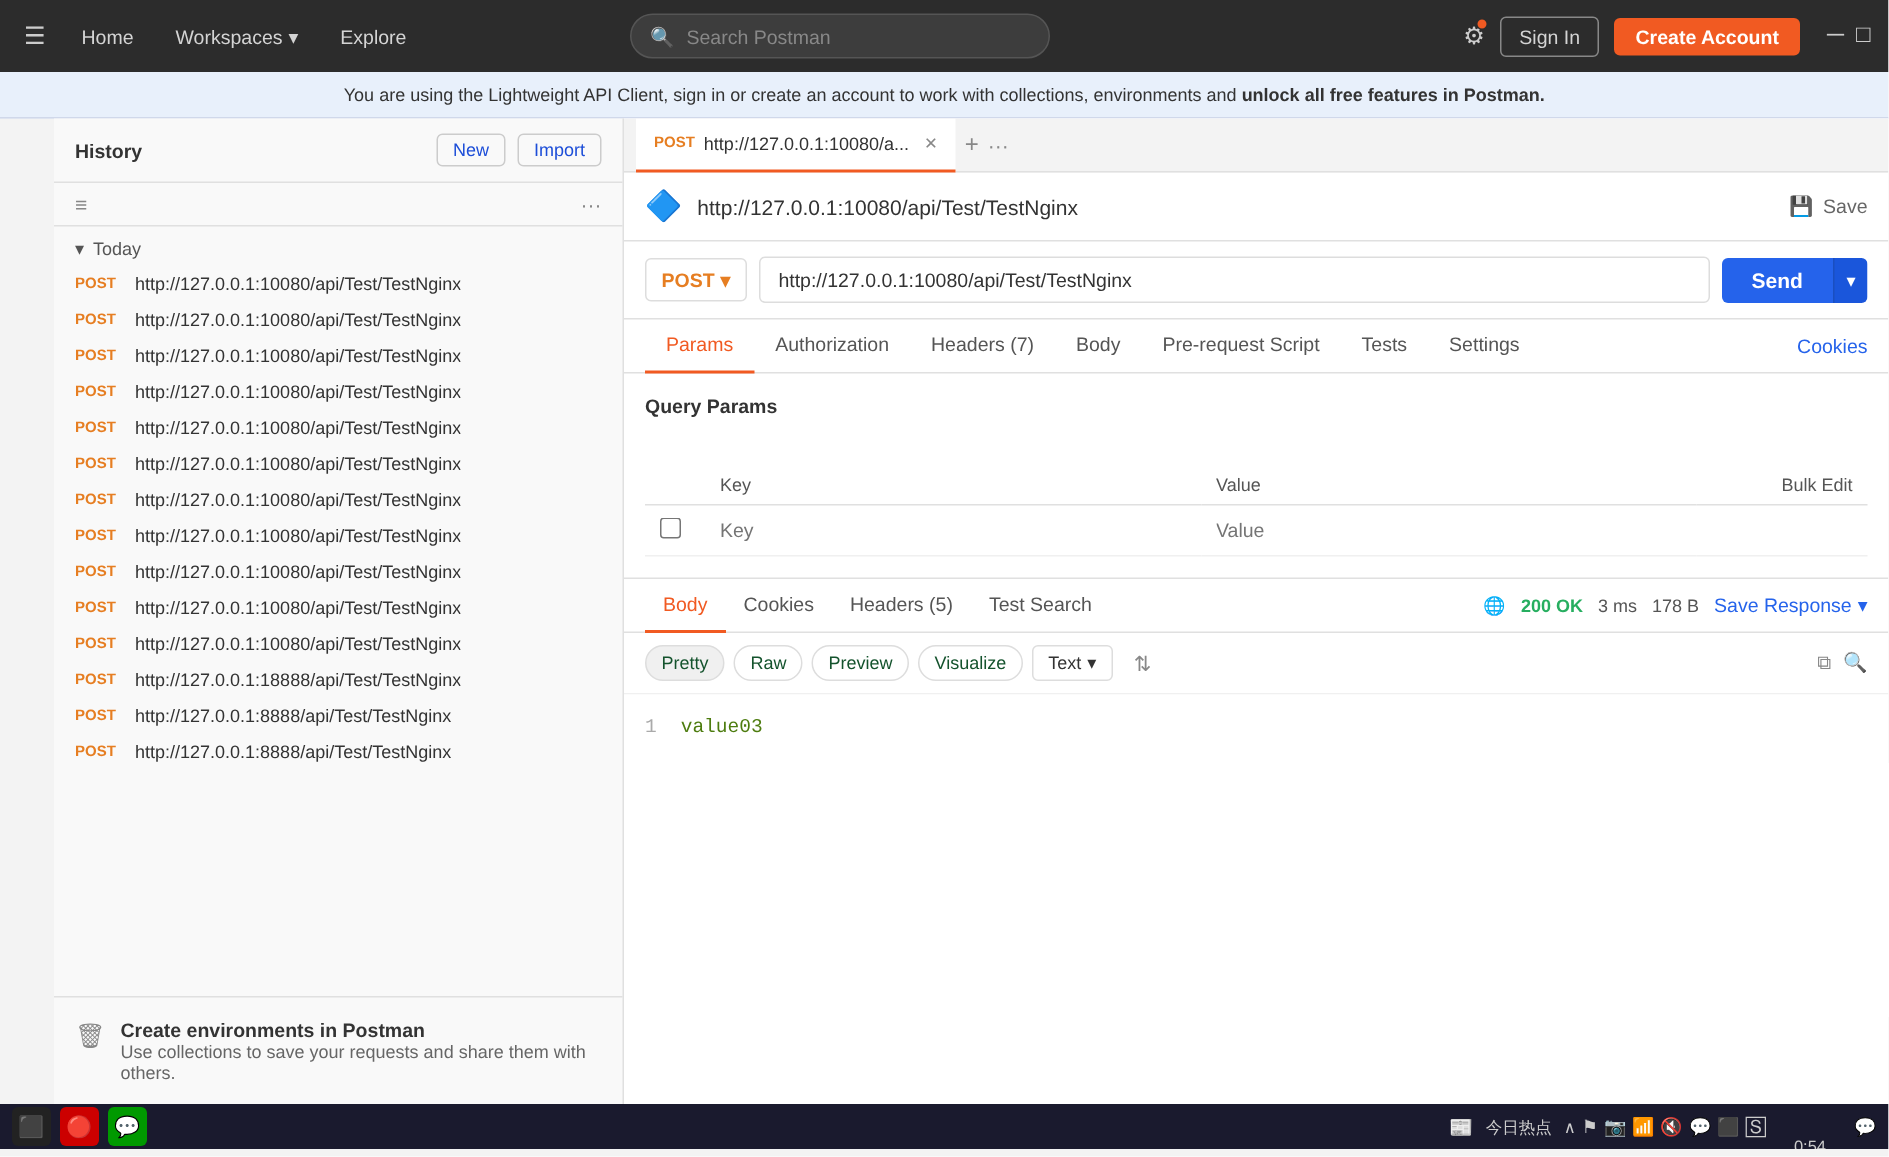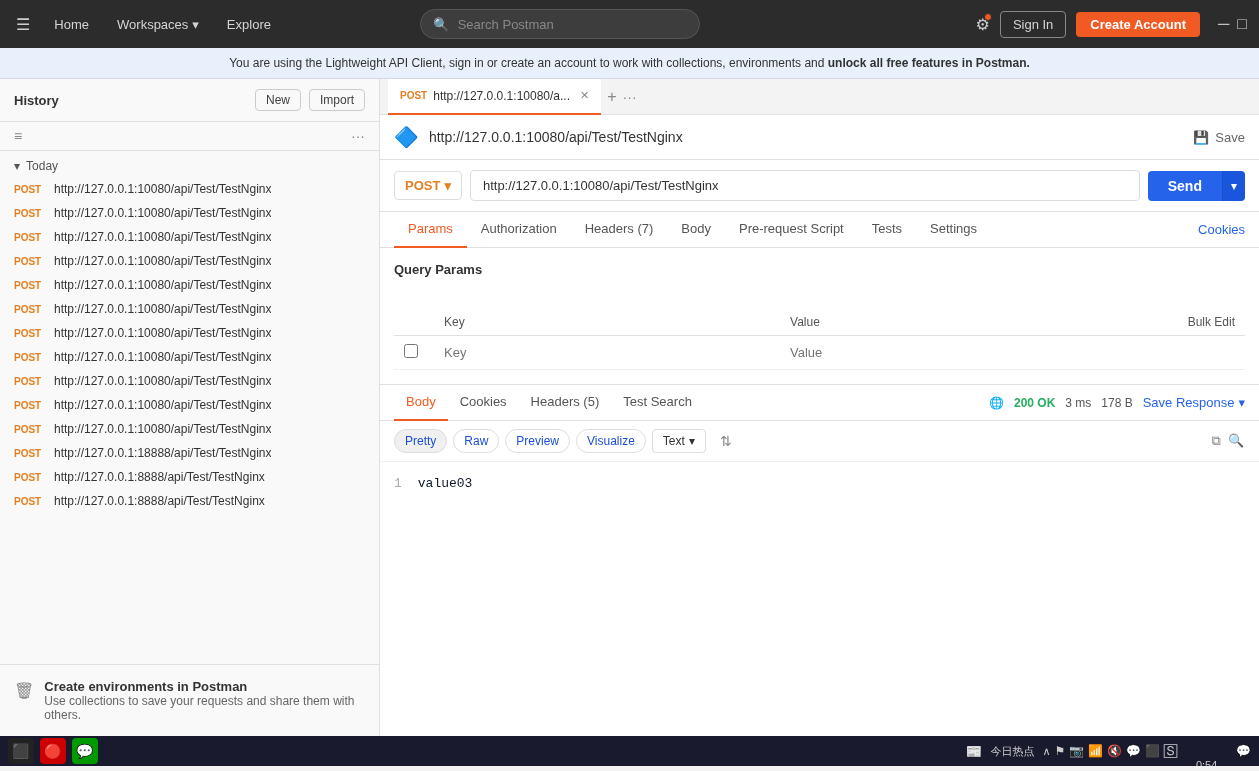--- a/index.html
+++ b/index.html
@@ -28,28 +28,28 @@
     .create-btn { background: #f15a22; border: none; color: white; border-radius: 4px; padding: 5px 14px; cursor: pointer; font-size: 13px; font-weight: 600; }
     .window-controls { display: flex; gap: 8px; margin-left: 8px; color: #ccc; font-size: 16px; }
 
     
     .banner {
       background: #e8f0fb; text-align: center; padding: 8px; font-size: 12px; color: #333; border-bottom: 1px solid #d0d8ea;
     }
     .banner strong { font-weight: 600; }
 
     
-    .main-layout { display: flex; height: calc(771px - 48px - 36px - 30px); }
+    .main-layout { display: flex; height: calc(771px - 48px - 36px - 30px); padding-left: 36px; }
 
     
     .sidebar { width: 380px; background: #f9f9f9; border-right: 1px solid #e0e0e0; display: flex; flex-direction: column; }
     .sidebar-header { display: flex; align-items: center; justify-content: space-between; padding: 10px 14px; border-bottom: 1px solid #e0e0e0; }
     .sidebar-title { font-weight: 600; font-size: 13px; color: #333; }
     .sidebar-actions { display: flex; gap: 8px; }
-    .sidebar-btn { background: none; border: 1px solid #ccc; border-radius: 4px; padding: 3px 10px; font-size: 12px; cursor: pointer; color: #404040; }
+    .sidebar-btn { background: none; border: 1px solid #ccc; border-radius: 4px; padding: 3px 10px; font-size: 12px; cursor: pointer; color: #1d4ed8; }
     .sidebar-filter { display: flex; align-items: center; padding: 6px 14px; border-bottom: 1px solid #e0e0e0; gap: 6px; }
     .filter-icon { color: #888; font-size: 14px; }
     .filter-input { flex: 1; border: none; outline: none; font-size: 13px; background: transparent; color: #333; }
     .sidebar-more { color: #888; font-size: 14px; cursor: pointer; }
     .sidebar-section { padding: 0; overflow-y: auto; flex: 1; }
     .sidebar-group-header { display: flex; align-items: center; gap: 6px; padding: 8px 14px 4px; color: #555; font-size: 12px; }
     .history-item { display: flex; align-items: center; padding: 5px 14px; gap: 8px; cursor: pointer; }
     .method-badge { font-size: 10px; font-weight: 700; color: #e67e22; min-width: 32px; }
     .history-url { font-size: 12px; color: #333; white-space: nowrap; overflow: hidden; text-overflow: ellipsis; max-width: 260px; }
     .sidebar-footer { padding: 14px; border-top: 1px solid #e0e0e0; display: flex; gap: 10px; }
@@ -104,29 +104,29 @@
     .response-tab { padding: 0 12px; height: 36px; display: flex; align-items: center; font-size: 13px; cursor: pointer; color: #555; border-bottom: 2px solid transparent; }
     .response-tab.active { color: #f15a22; border-bottom: 2px solid #f15a22; }
     .response-meta { margin-left: auto; display: flex; align-items: center; gap: 10px; font-size: 12px; }
     .status-ok { color: #27ae60; font-weight: 600; }
     .meta-time { color: #555; }
     .meta-size { color: #555; }
     .save-response-btn { color: #2563eb; font-size: 13px; cursor: pointer; display: flex; align-items: center; gap: 4px; }
 
     
     .response-toolbar { display: flex; align-items: center; padding: 8px 14px; gap: 6px; border-bottom: 1px solid #f0f0f0; }
-    .format-btn { border: 1px solid #ddd; background: white; border-radius: 12px; padding: 4px 10px; font-size: 12px; cursor: pointer; color: #1d4ed8; }
+    .format-btn { border: 1px solid #ddd; background: white; border-radius: 12px; padding: 4px 10px; font-size: 12px; cursor: pointer; color: #14532d; }
     .format-btn.active { background: #f0f0f0; font-weight: 500; }
     .text-select { display: flex; align-items: flex-start; gap: 4px; border: 1px solid #ddd; background: white; border-radius: 4px; padding: 4px 10px; font-size: 12px; cursor: pointer; color: #333; }
     .response-toolbar-right { margin-left: auto; display: flex; gap: 8px; color: #888; }
 
     
     .response-body { flex: 1; padding: 14px; font-family: 'Courier New', monospace; font-size: 13px; color: #333; background: white; }
     .line-num { color: #aaa; margin-right: 16px; user-select: none; }
-    .code-val { color: #0f172a; }
+    .code-val { color: #4d7c0f; }
 
     
     .taskbar { height: 30px; background: #1a1a2e; display: flex; align-items: center; padding: 0 8px; }
     .taskbar-apps { display: flex; gap: 6px; flex: 1; }
     .taskbar-app { width: 26px; height: 26px; border-radius: 4px; display: flex; align-items: center; justify-content: center; font-size: 14px; cursor: pointer; }
     .taskbar-right { display: flex; align-items: center; gap: 8px; color: #ccc; font-size: 11px; }
     .taskbar-time { display: flex; flex-direction: column; align-items: center; line-height: 1.3; margin-top: 42px; }
     .system-icons { display: flex; gap: 4px; align-items: center; }
   </style>
 </head>

